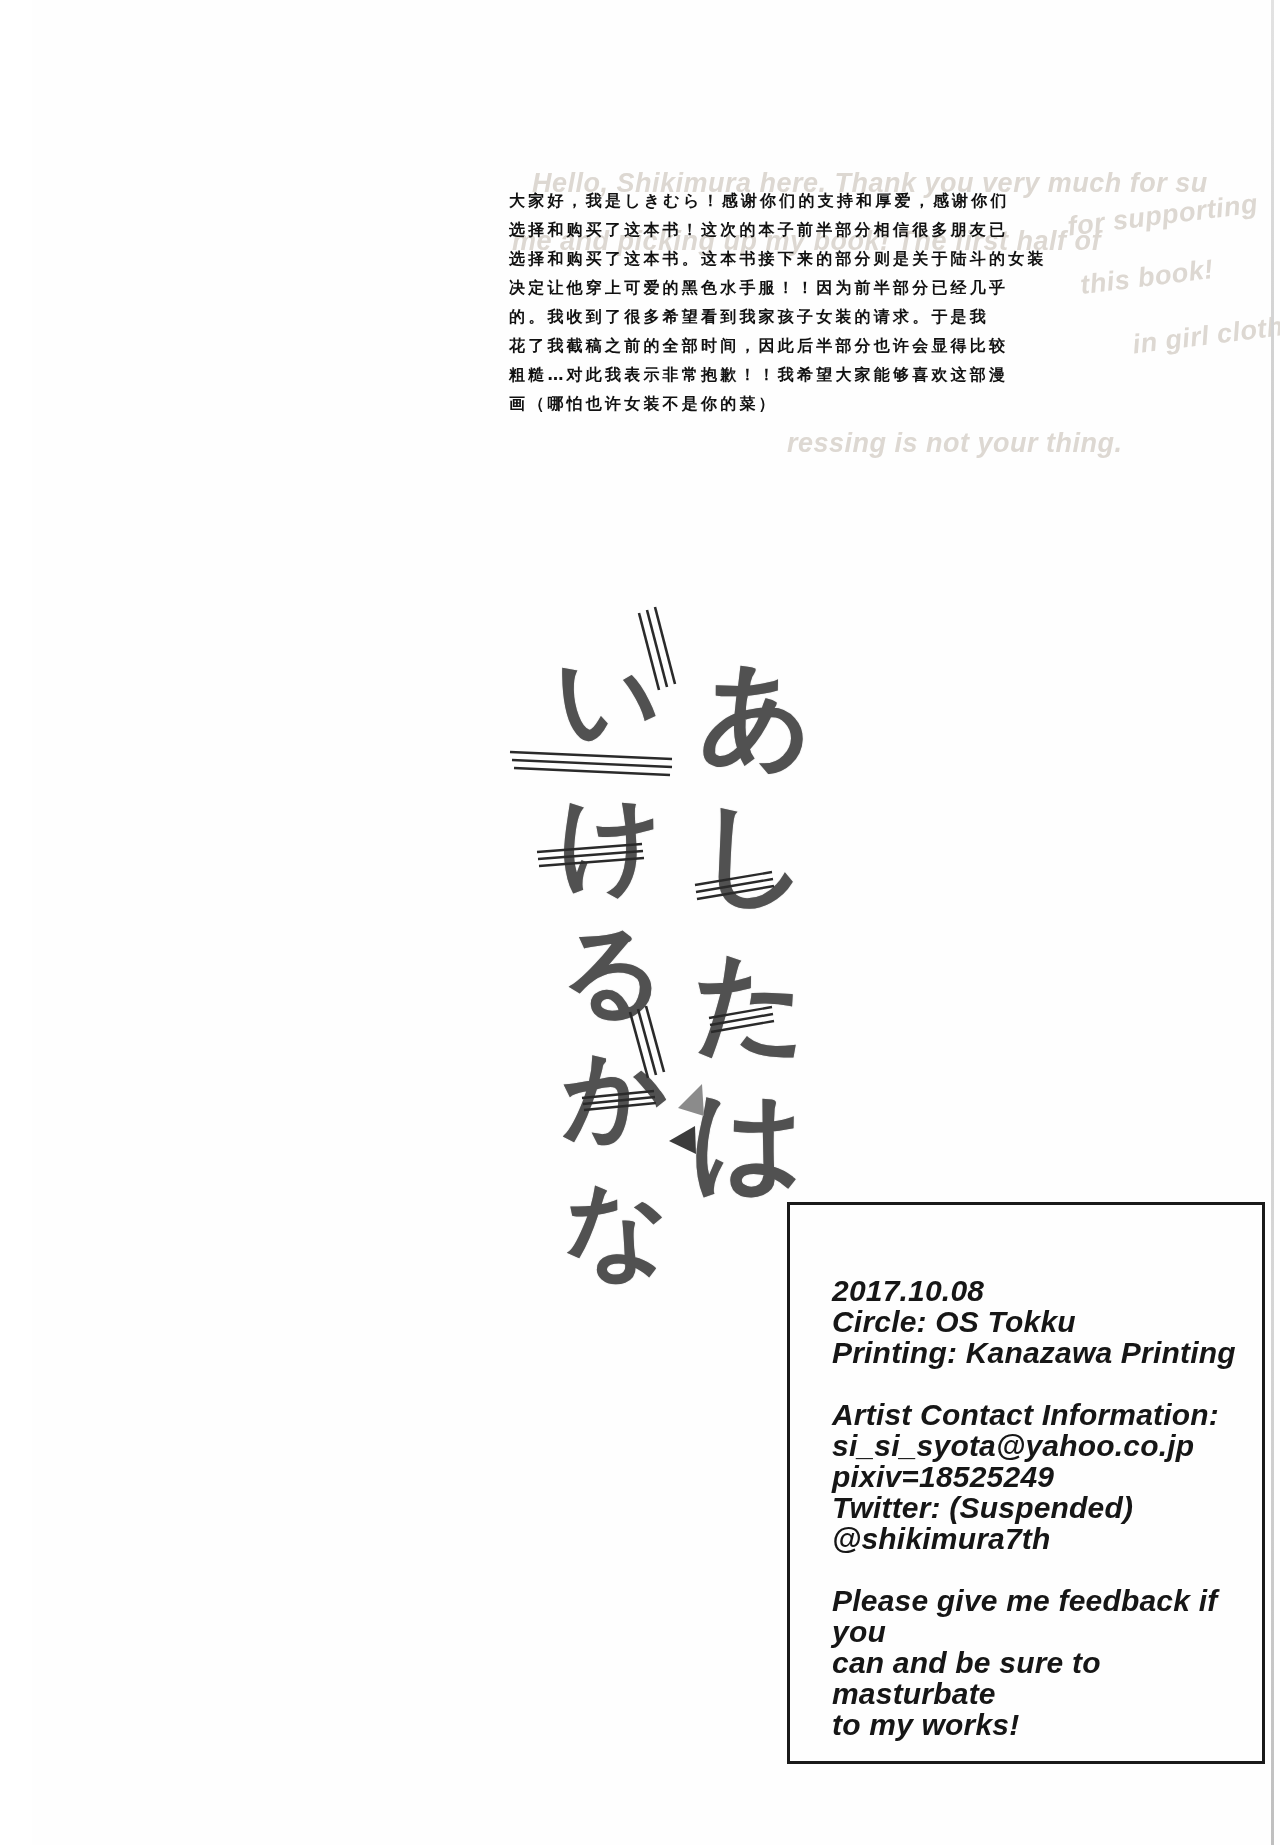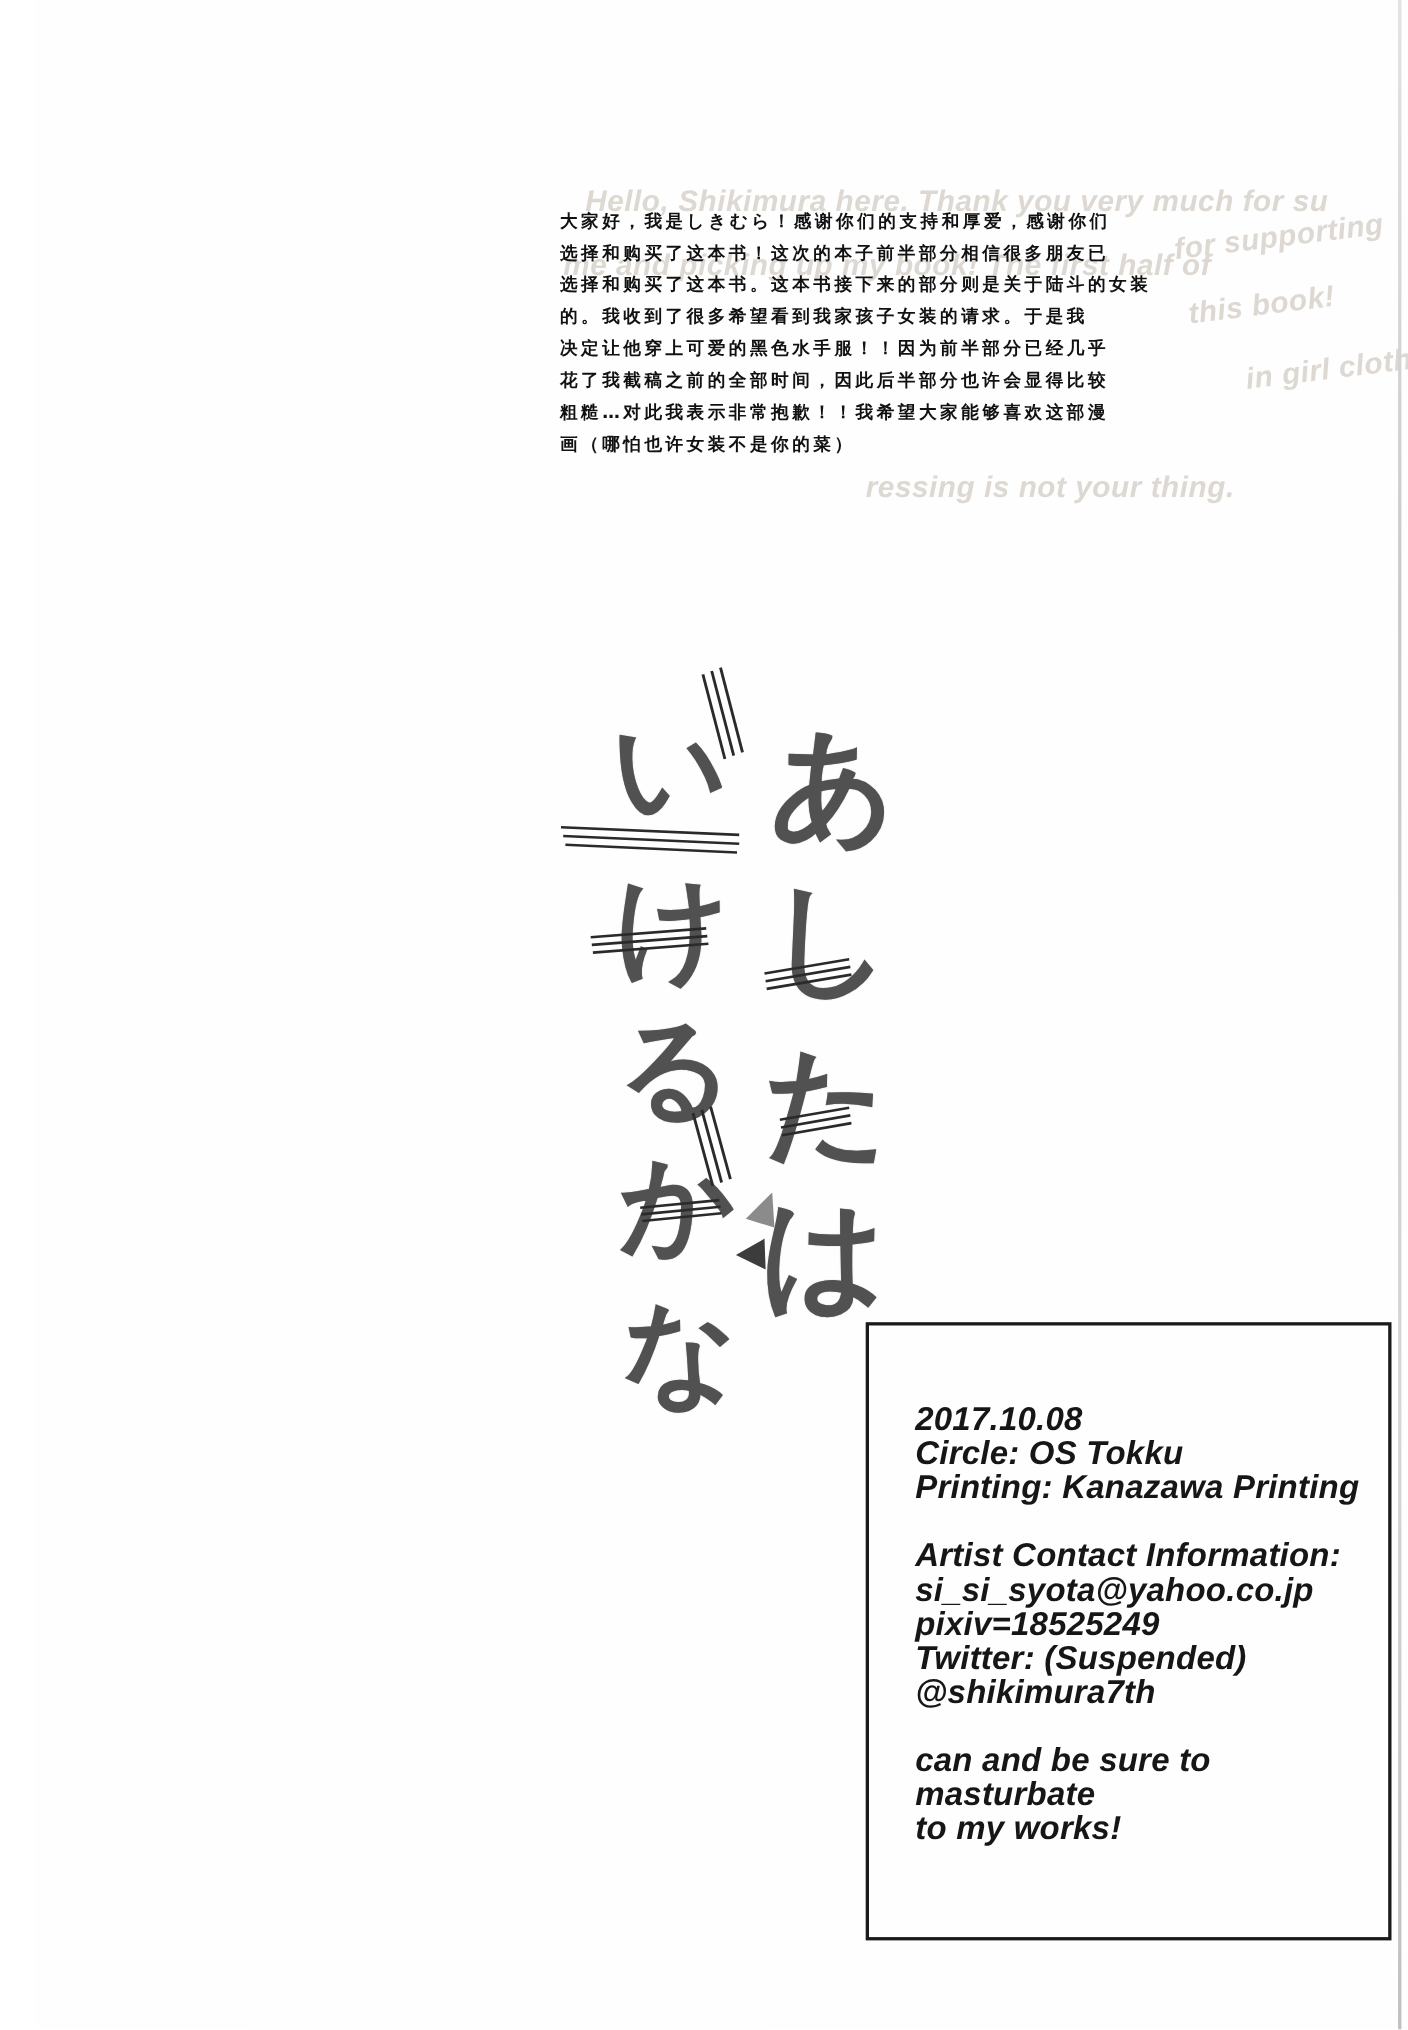--- a/index.html
+++ b/index.html
@@ -82,22 +82,22 @@
   <div class="ghost" style="left:480px;top:226px;">me and picking up my book! The first half of</div>
   <div class="ghost" style="left:1035px;top:200px;transform:rotate(-7deg);">for supporting</div>
   <div class="ghost" style="left:1048px;top:262px;transform:rotate(-7deg);">this book!</div>
   <div class="ghost" style="left:1100px;top:318px;transform:rotate(-7deg);">in girl clothes.</div>
   <div class="ghost" style="left:755px;top:428px;">ressing is not your thing.</div>
 
   <div class="intro">
     <div class="line">大家好，我是しきむら！感谢你们的支持和厚爱，感谢你们</div>
     <div class="line">选择和购买了这本书！这次的本子前半部分相信很多朋友已</div>
     <div class="line">选择和购买了这本书。这本书接下来的部分则是关于陆斗的女装</div>
+    <div class="line">决定让他穿上可爱的黑色水手服！！因为前半部分已经几乎</div>
     <div class="line">的。我收到了很多希望看到我家孩子女装的请求。于是我</div>
-    <div class="line">决定让他穿上可爱的黑色水手服！！因为前半部分已经几乎</div>
     <div class="line">花了我截稿之前的全部时间，因此后半部分也许会显得比较</div>
     <div class="line">粗糙…对此我表示非常抱歉！！我希望大家能够喜欢这部漫</div>
     <div class="line">画（哪怕也许女装不是你的菜）</div>
   </div>
 
   <div class="title-col title-right">あしたは</div>
   <div class="title-col title-left">いけるかな</div>
 
   <svg class="title-deco" viewBox="0 0 400 640" xmlns="http://www.w3.org/2000/svg">
 
@@ -154,19 +154,20 @@
       <span class="cline">Printing: Kanazawa Printing</span>
     </p>
     <p>
       <span class="cline">Artist Contact Information:</span>
       <span class="cline">si_si_syota@yahoo.co.jp</span>
       <span class="cline">pixiv=18525249</span>
       <span class="cline">Twitter: (Suspended)</span>
       <span class="cline">@shikimura7th</span>
     </p>
     <p>
+      <span class="cline">Please give me feedback if you</span>
       <span class="cline">can and be sure to masturbate</span>
       <span class="cline">to my works!</span>
     </p>
   </div>
 
   <div class="scan-edge"></div>
 </div>
 
 </body></html>

